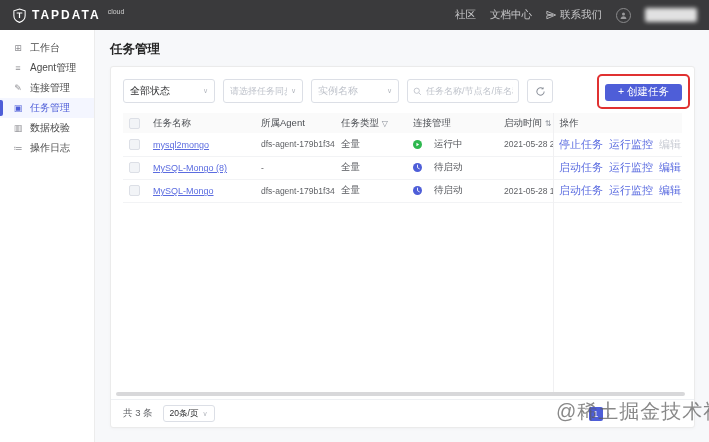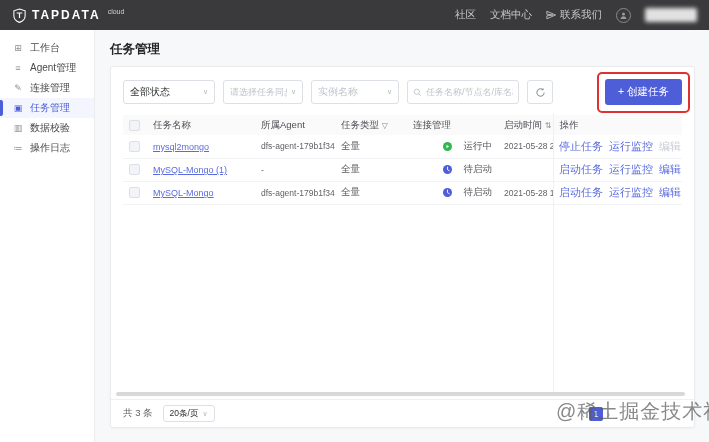--- a/index.html
+++ b/index.html
@@ -46,40 +46,40 @@
   .sel.placeholder { color:#bfc3cb; }
   .sel1 { width:92px; } .sel2 { width:80px; font-size:9px;} .sel3 { width:88px; }
   .search-box { width:112px; height:24px; border:1px solid #dcdfe6; border-radius:3px;
     display:flex; align-items:center; padding:0 5px; gap:4px; background:#fff; }
   .search-box input { border:none; outline:none; width:100%; font-size:9px; color:#303133; }
   .search-box input::placeholder { color:#bfc3cb; }
   .icon-btn { width:26px; height:24px; border:1px solid #dcdfe6; border-radius:3px; background:#fff;
     display:flex; align-items:center; justify-content:center; cursor:pointer; color:#8a8f99; }
   .spacer { flex:1; }
   .create-wrap { position:relative; }
-  .btn-primary { height:26px; padding:0 13px; background:#4e5ed8; color:#fff; border:none;
+  .btn-primary { height:17px; padding:0 13px; background:#4e5ed8; color:#fff; border:none;
     border-radius:3px; font-size:10.5px; cursor:pointer; }
   .red-annot { position:absolute; left:-8px; right:-8px; top:-7px; bottom:-8px;
     border:2px solid #e03131; border-radius:5px; pointer-events:none; }
 
   
   .task-table { width:100%; border-collapse:collapse; table-layout:fixed; margin-top:10px; }
   .task-table th, .task-table td { text-align:left; white-space:nowrap; overflow:hidden;
     padding:0 6px; font-weight:400; }
   .task-table thead tr { background:#fafafa; height:20px; }
   .task-table th { font-size:9.5px; color:#4c4f54; }
   .task-table tbody tr { height:23px; border-bottom:1px solid #f2f3f5; }
   .task-table td { font-size:9.5px; color:#55575c; }
   .c-check { width:24px; } .c-name { width:108px; } .c-agent { width:80px; }
   .c-type { width:72px; } .c-status { width:91px; } .c-time { width:55px; }
   td.mono { font-size:8.5px; color:#606266; }
   .checkbox { width:11px; height:11px; border:1px solid #dcdfe6; border-radius:2px;
     background:#f2f4f7; cursor:pointer; }
   a.tlink { color:#5b6ce0; text-decoration:underline; font-size:9px; cursor:pointer; }
-  .status { display:flex; align-items:center; gap:12px;justify-content:flex-end; }
+  .status { display:flex; align-items:center; gap:12px; }
   .th-ico { color:#8a8f99; font-size:8px; cursor:pointer; }
   .act { display:flex; gap:6px; align-items:center; }
   .act a { color:#5b6ce0; font-size:11px; text-decoration:none; cursor:pointer; }
   .act a.disabled { color:#c9ccd4; cursor:default; }
   .col-divider { position:absolute; left:442px; top:46px; bottom:34px; width:1px;
     background:#f0f0f2; pointer-events:none; }
 
   
   .hscroll { position:absolute; left:5px; right:9px; bottom:31px; height:4px;
     background:#d8d8da; border-radius:2px; cursor:pointer; }
@@ -256,21 +256,21 @@
                 <a class="disabled">编辑</a>
                 <a>更多</a>
 
               </span>
             </td>
           </tr>
           <tr>
             <td>
                 <div class="checkbox"></div>
               </td>
-            <td><a class="tlink">MySQL-Mongo (1)</a></td>
+            <td><a class="tlink">MySQL-Mongo (8)</a></td>
             <td class="mono">-</td>
             <td>全量</td>
             <td>
               <span class="status">
                 <span style="display:flex;">
                   <svg width="9" height="9" viewBox="0 0 10 10">
                       <circle cx="5" cy="5" r="5" fill="#4e5ed8"></circle>
                       <path d="M5 2.3v2.9l2 1.2" stroke="#fff" stroke-width="1" fill="none" stroke-linecap="round"></path>
                     </svg>
                 </span>

